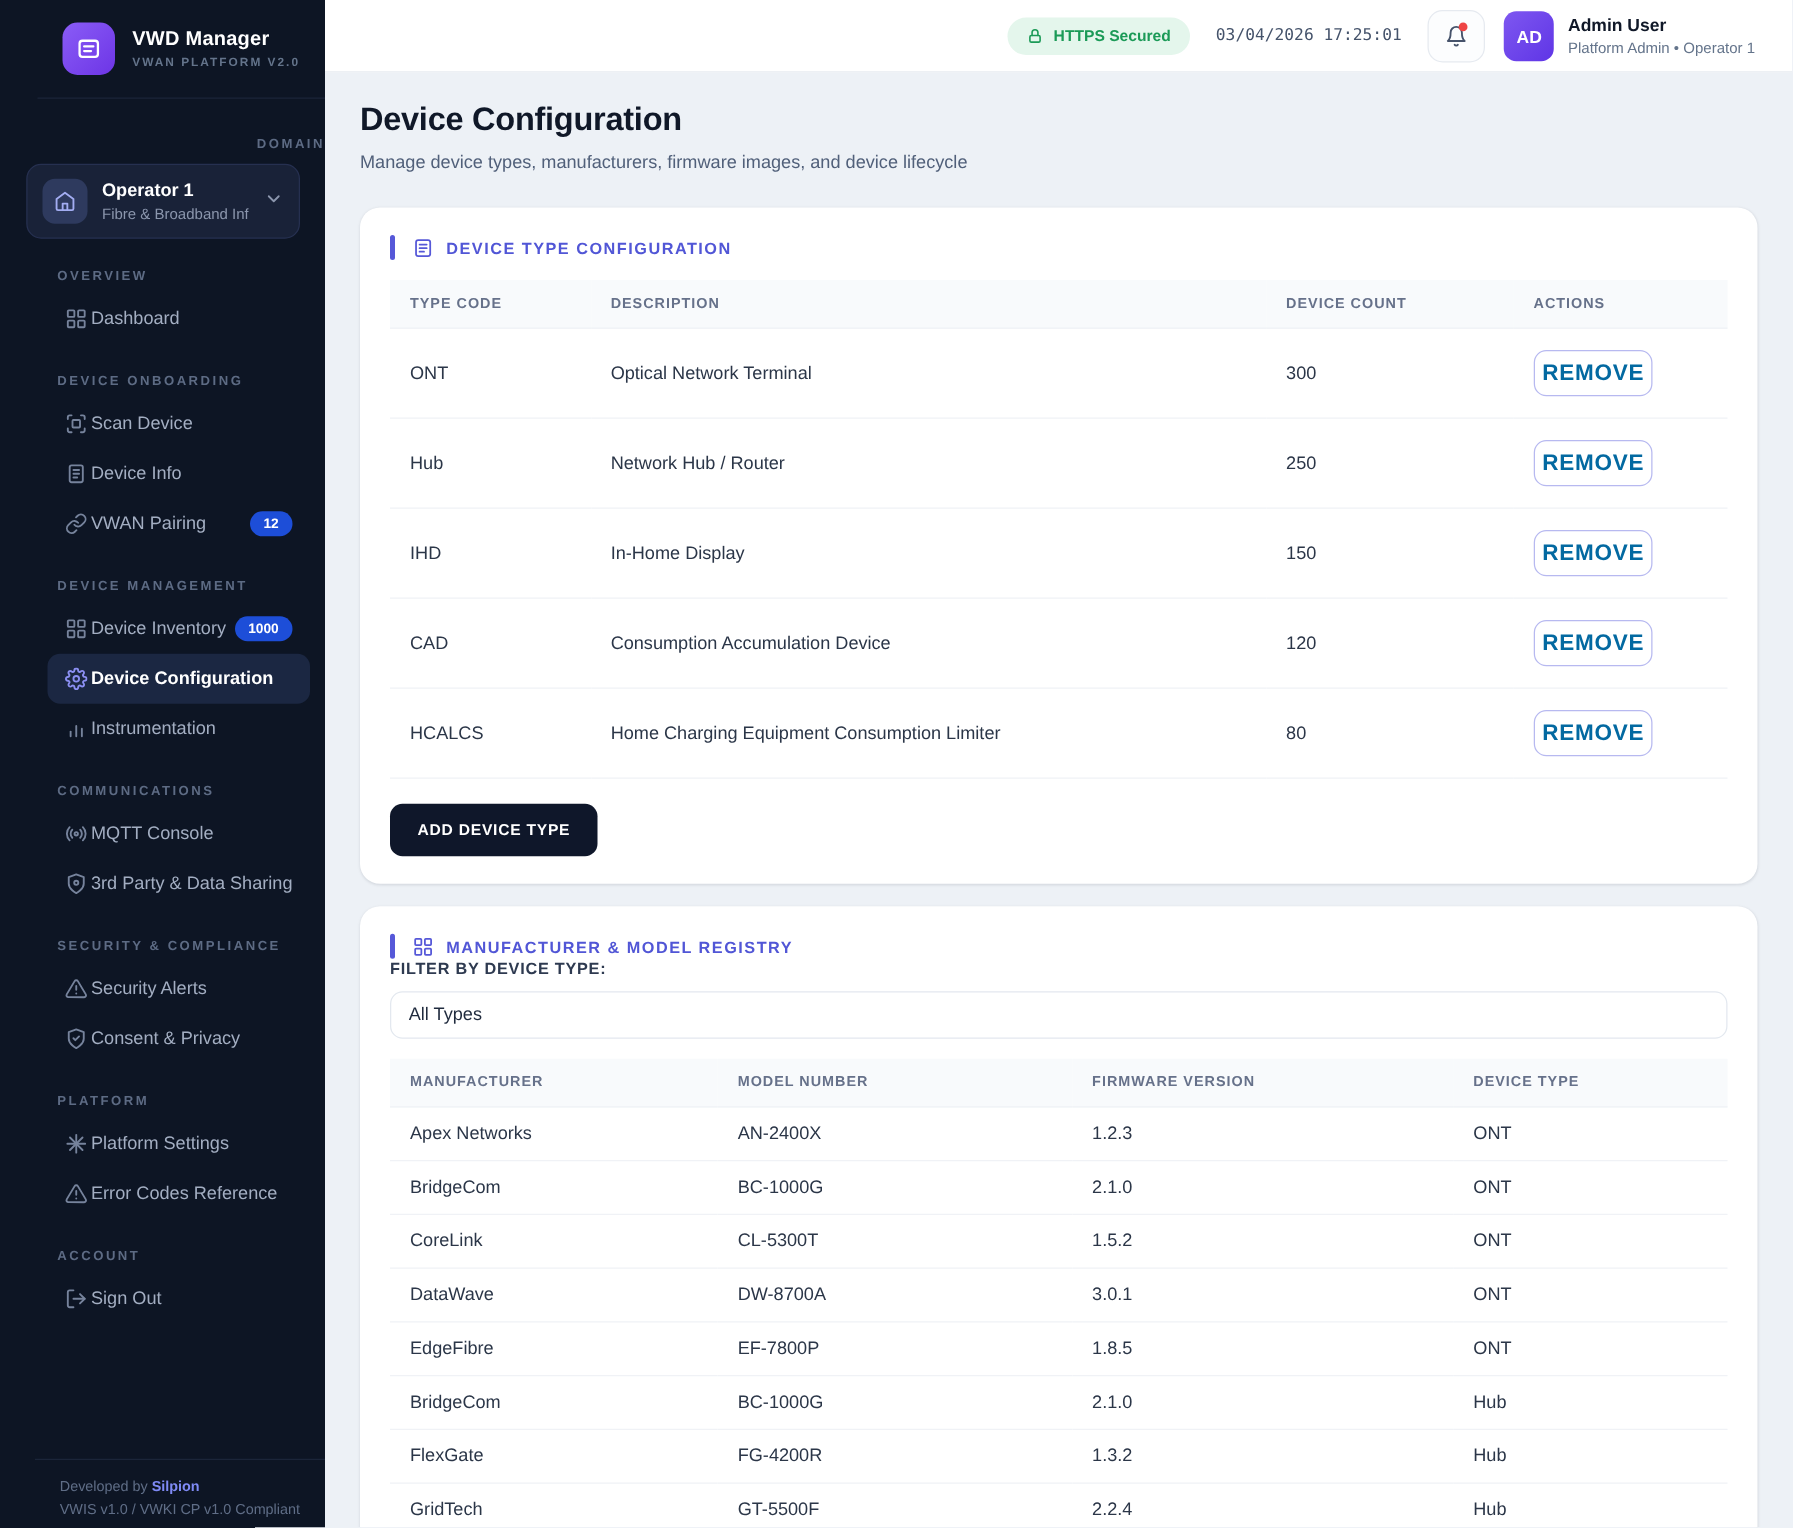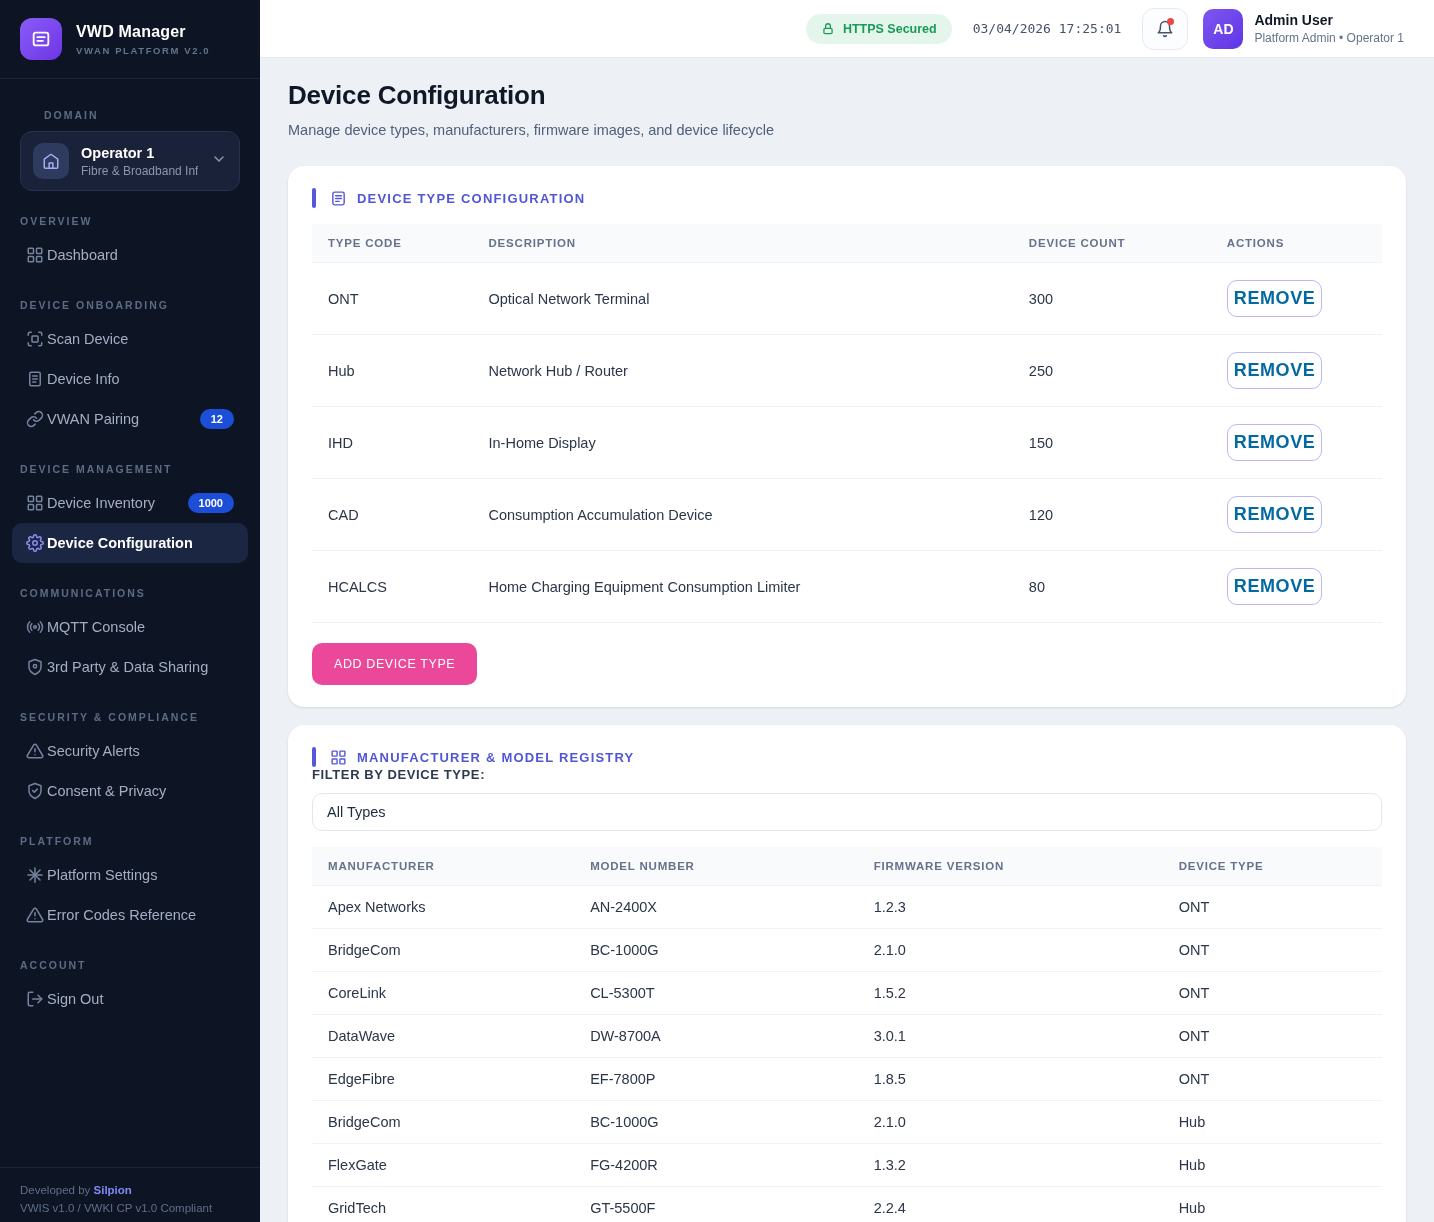--- a/index.html
+++ b/index.html
@@ -1,21 +1,21 @@
 <!DOCTYPE html>
 <html><head>
 <meta charset="utf-8">
 <style>
   * { margin:0; padding:0; box-sizing:border-box; }
   html,body { width:1434px; height:1222px; overflow:hidden; }
   body { font-family:"Liberation Sans", sans-serif; background:#edf1f6; color:#1e293b; }
   .app { display:flex; width:100%; height:100%; }
 
   
-  .sidebar { width:260px; min-width:260px; height:100%; background:#0d1524; display:flex; flex-direction:column; }
+  .sidebar { width:260px; min-width:260px; height:100%; background:#0d1524; display:flex; flex-direction:column;align-items:flex-end; }
   .logo-row { display:flex; align-items:center; gap:14px; padding:18px 20px; border-bottom:1px solid #1b2539; }
   .logo-box { width:42px; height:42px; border-radius:12px; background:linear-gradient(135deg,#8a5cf6,#6d35e6); display:flex; align-items:center; justify-content:center; color:#fff; flex:none; }
   .logo-box svg { width:22px; height:22px; }
   .logo-title { font-size:16px; font-weight:700; color:#ffffff; letter-spacing:.2px; }
   .logo-sub { font-size:9.5px; font-weight:700; color:#64748b; letter-spacing:1.6px; margin-top:4px; }
 
   .domain-label { margin:30px 0 10px 44px; font-size:10.5px; font-weight:700; letter-spacing:2px; color:#5d6b84; }
   .domain-card { margin:0 20px; background:#192238; border:1px solid #263050; border-radius:12px; padding:11px 12px; display:flex; align-items:center; gap:12px; cursor:pointer; }
   .domain-icon { width:36px; height:36px; border-radius:10px; background:#2e3a5e; color:#a3adf2; display:flex; align-items:center; justify-content:center; flex:none; }
   .domain-icon svg { width:18px; height:18px; }
@@ -62,21 +62,21 @@
   .card-head .card-icon svg { width:17px; height:17px; }
   .card-title { font-size:13px; font-weight:700; color:#5156d6; letter-spacing:1.2px; }
 
   table { width:100%; border-collapse:collapse; margin-top:16px; }
   th { text-align:left; font-size:11.5px; font-weight:700; color:#66718a; letter-spacing:.8px; padding:13px 16px; background:#f8fafc; border-bottom:1px solid #eef1f5; }
   td { font-size:14.5px; color:#2b3648; border-bottom:1px solid #f0f2f6; }
   #device-type-table td { padding:17px 16px; }
   #registry-table td { padding:13px 16px; }
 
   .remove-btn { padding:7px 6px; border:1.5px solid #b7b9f0; color:#0369a1; border-radius:10px; background:#fff; font-size:18px; font-weight:700; letter-spacing:.6px; cursor:pointer; font-family:inherit; }
-  .add-btn { margin-top:20px; background:#ec4899; color:#fff; border:none; border-radius:10px; padding:14px 22px; font-size:12.5px; font-weight:400; letter-spacing:.6px; cursor:pointer; font-family:inherit; }
+  .add-btn { margin-top:20px; background:#0f172a; color:#fff; border:none; border-radius:10px; padding:14px 22px; font-size:12.5px; font-weight:700; letter-spacing:.6px; cursor:pointer; font-family:inherit; }
 
   .filter-label { font-size:13px; font-weight:700; color:#2e3a50; letter-spacing:.6px; }
   .filter-select { margin-top:11px; width:100%; height:38px; border:1px solid #e3e8ef; border-radius:10px; padding:0 14px; font-size:14.5px; color:#1f2a3d; background:#fff; appearance:none; -webkit-appearance:none; font-family:inherit; outline:none; }
 </style>
 </head>
 <body>
 
 <div class="app">
 
   <aside class="sidebar">
@@ -179,20 +179,30 @@
             <span class="nav-badge">1000</span>
           </div>
           <div class="nav-item active">
             <span class="nav-icon">
               <svg viewBox="0 0 24 24" fill="none" stroke="currentColor" stroke-width="2" stroke-linecap="round" stroke-linejoin="round">
                 <circle cx="12" cy="12" r="3"></circle>
                 <path d="M19.4 15a1.65 1.65 0 0 0 .33 1.82l.06.06a2 2 0 0 1 0 2.83 2 2 0 0 1-2.83 0l-.06-.06a1.65 1.65 0 0 0-1.82-.33 1.65 1.65 0 0 0-1 1.51V21a2 2 0 0 1-2 2 2 2 0 0 1-2-2v-.09A1.65 1.65 0 0 0 9 19.4a1.65 1.65 0 0 0-1.82.33l-.06.06a2 2 0 0 1-2.83 0 2 2 0 0 1 0-2.83l.06-.06a1.65 1.65 0 0 0 .33-1.82 1.65 1.65 0 0 0-1.51-1H3a2 2 0 0 1-2-2 2 2 0 0 1 2-2h.09A1.65 1.65 0 0 0 4.6 9a1.65 1.65 0 0 0-.33-1.82l-.06-.06a2 2 0 0 1 0-2.83 2 2 0 0 1 2.83 0l.06.06a1.65 1.65 0 0 0 1.82.33H9a1.65 1.65 0 0 0 1-1.51V3a2 2 0 0 1 2-2 2 2 0 0 1 2 2v.09a1.65 1.65 0 0 0 1 1.51 1.65 1.65 0 0 0 1.82-.33l.06-.06a2 2 0 0 1 2.83 0 2 2 0 0 1 0 2.83l-.06.06a1.65 1.65 0 0 0-.33 1.82V9a1.65 1.65 0 0 0 1.51 1H21a2 2 0 0 1 2 2 2 2 0 0 1-2 2h-.09a1.65 1.65 0 0 0-1.51 1z"></path>
               </svg>
             </span>
             <span class="nav-text">Device Configuration</span>
+          </div>
+          <div class="nav-item">
+            <span class="nav-icon">
+              <svg viewBox="0 0 24 24" fill="none" stroke="currentColor" stroke-width="2" stroke-linecap="round" stroke-linejoin="round">
+                <line x1="6" y1="20" x2="6" y2="15"></line>
+                <line x1="12" y1="20" x2="12" y2="9"></line>
+                <line x1="18" y1="20" x2="18" y2="12"></line>
+              </svg>
+            </span>
+            <span class="nav-text">Instrumentation</span>
           </div>
         </div>
         <div class="nav-section">
           <div class="nav-label">COMMUNICATIONS</div>
           <div class="nav-item">
             <span class="nav-icon">
               <svg viewBox="0 0 24 24" fill="none" stroke="currentColor" stroke-width="2" stroke-linecap="round" stroke-linejoin="round">
                 <circle cx="12" cy="12" r="1.8"></circle>
                 <path d="M16.24 7.76a6 6 0 0 1 0 8.49"></path>
                 <path d="M7.76 16.24a6 6 0 0 1 0-8.49"></path>

